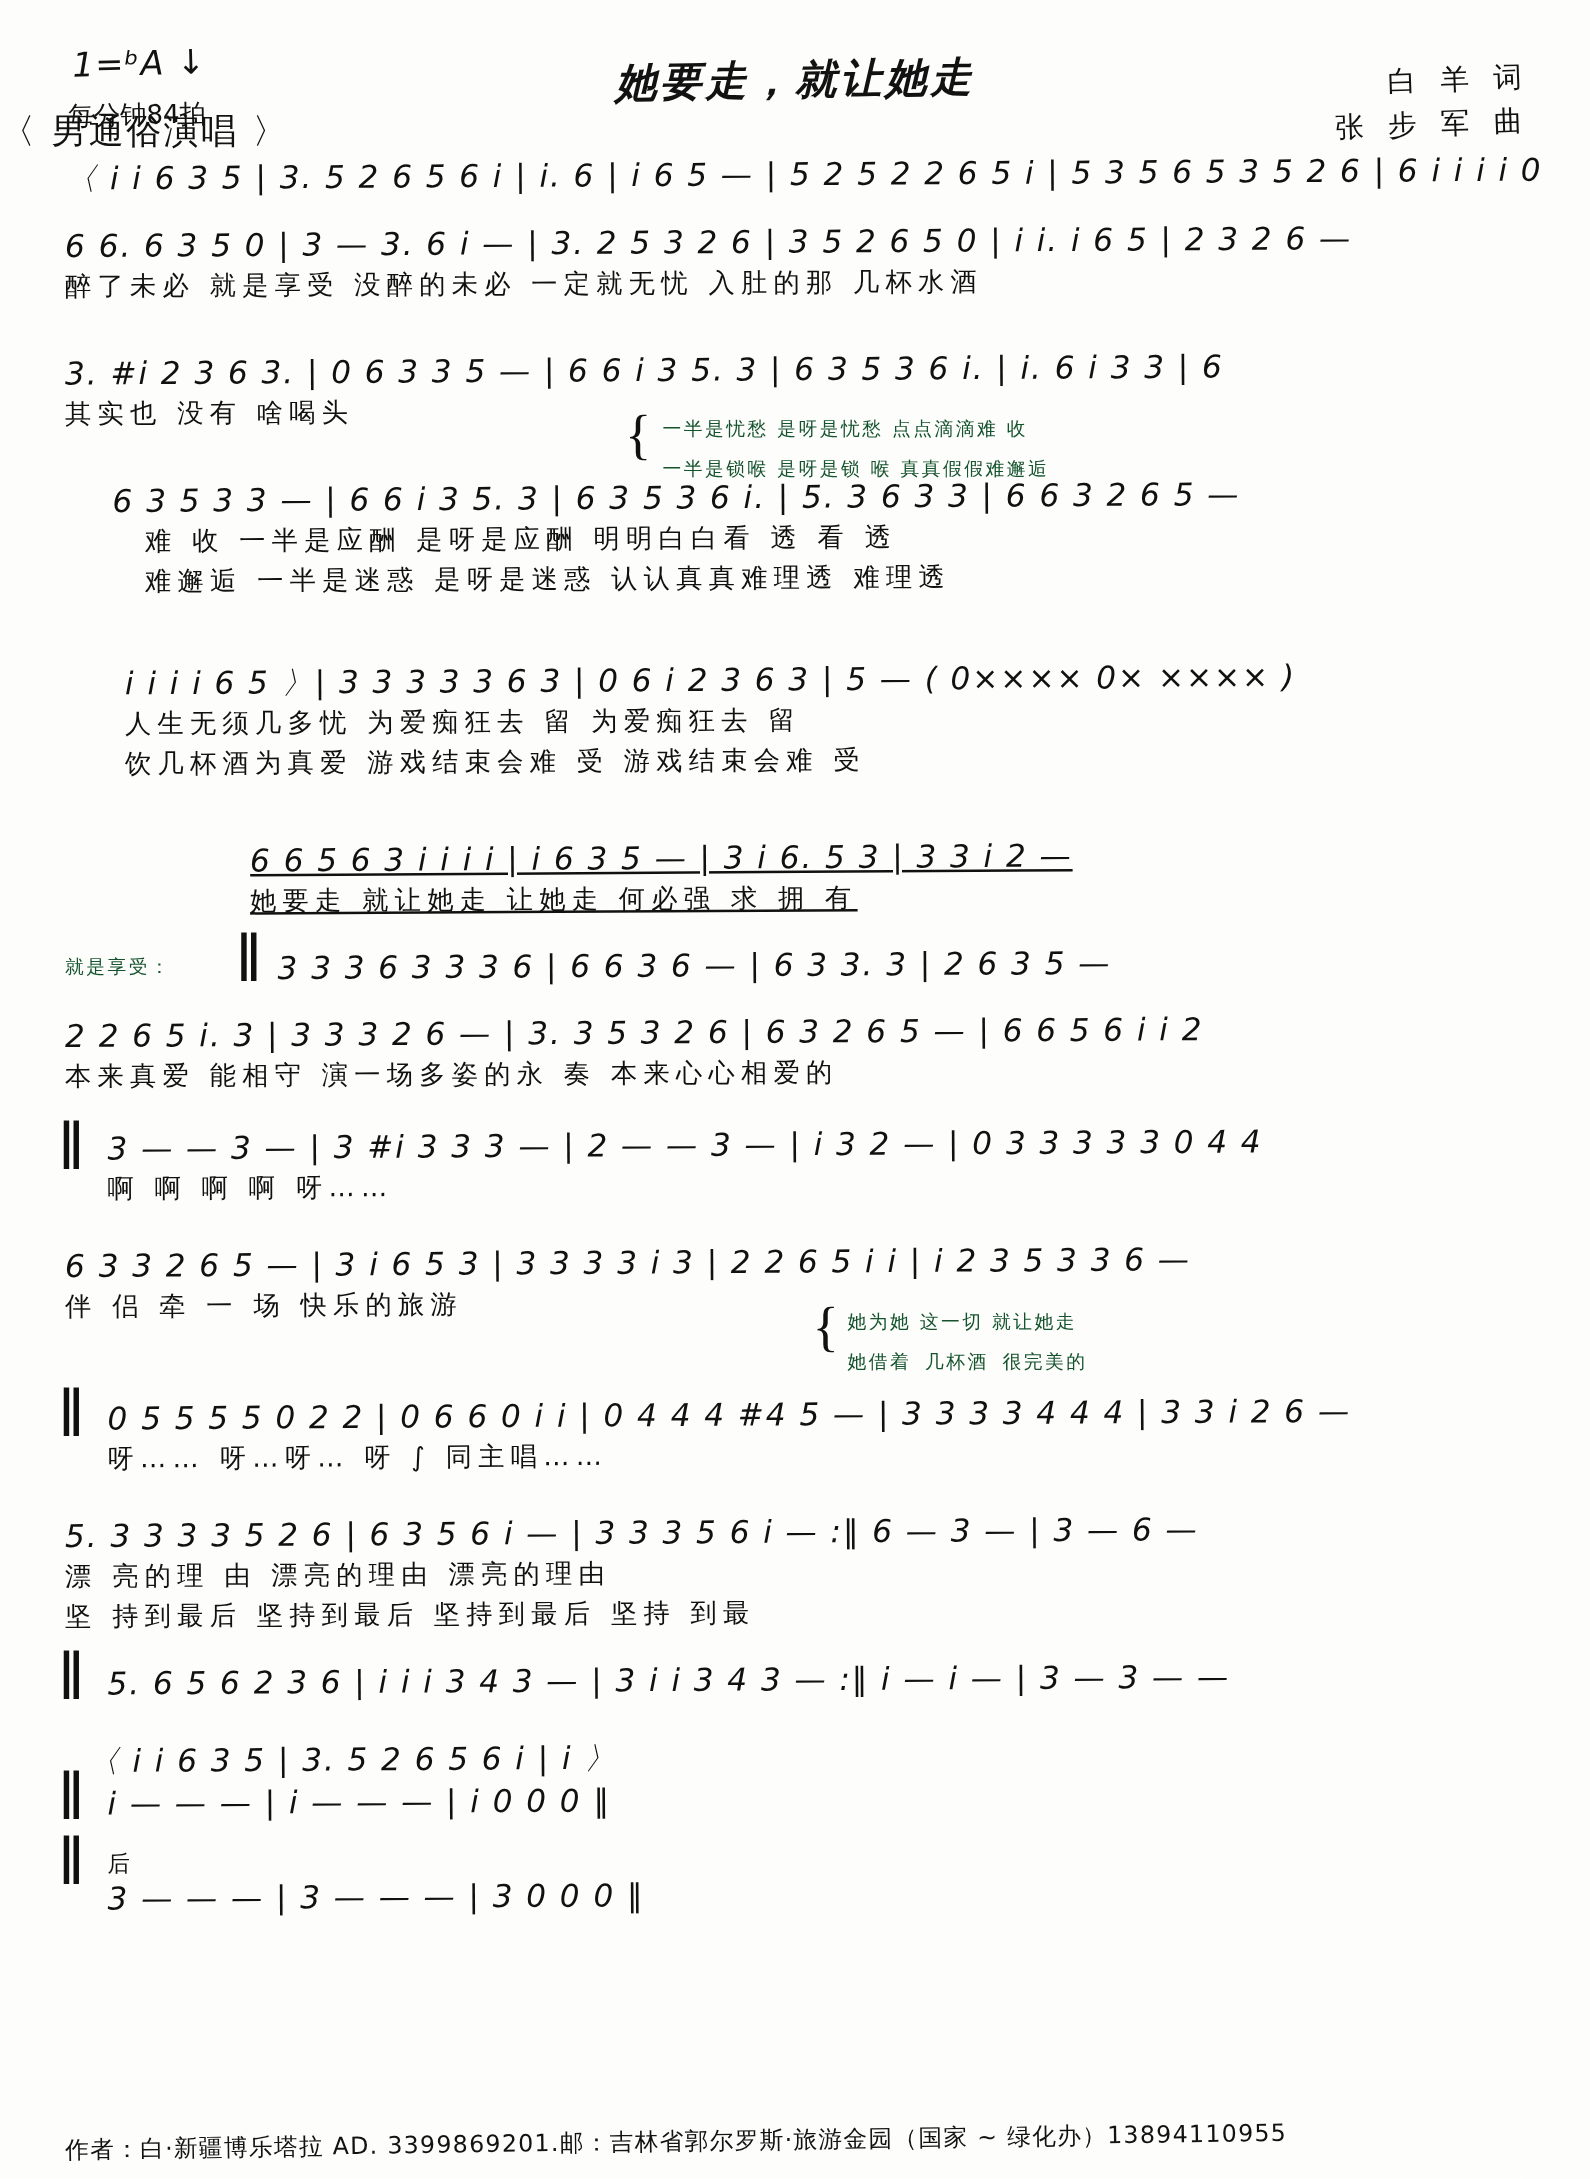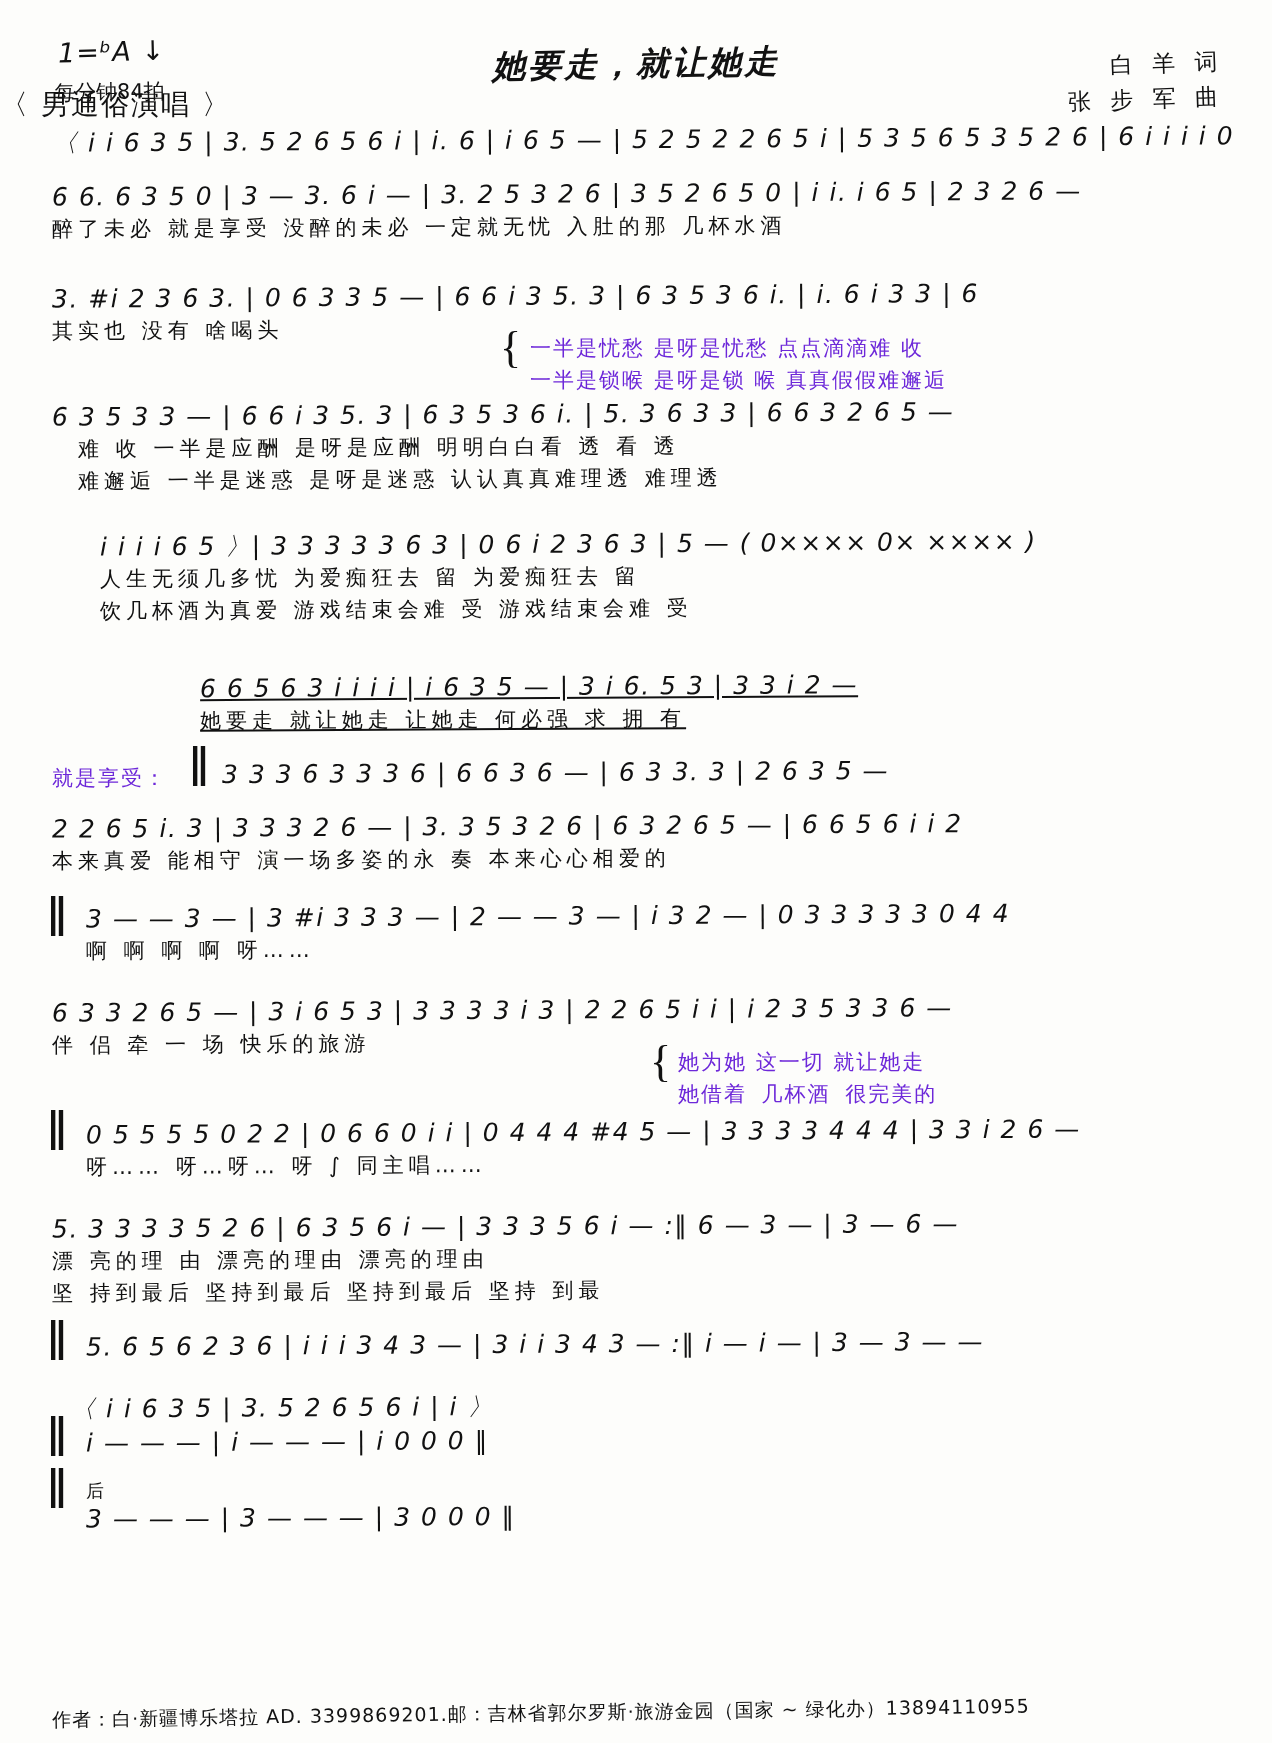--- a/index.html
+++ b/index.html
@@ -101,23 +101,23 @@
   .small { font-size: 18px; letter-spacing: 2px; }
 
   .brace {
     position: absolute;
     font-size: 44px;
     line-height: 0.8;
     color: #111;
   }
   .label-left {
     position: absolute;
-    font-size: 21px;
+    font-size: 15px;
     letter-spacing: 2px;
-    color: #6d28d9;
+    color: #14532d;
   }
   .bracket {
     position: absolute;
     font-size: 56px;
     line-height: 0.7;
     color: #111;
     font-weight: bold;
   }
   .footer {
     position: absolute;
@@ -153,21 +153,21 @@
   </div>
 
   <div class="sys" style="top:282px;">
     <div class="notes">3. #i 2 3 6 3. | 0 6 3 3 5 — | 6 6 i 3 5. 3 | 6 3 5 3 6 i. | i. 6 i 3 3 | 6</div>
     <div class="lyr">其实也 没有    啥喝头</div>
   </div>
   <div class="brace" style="left:500px; top:330px;">{</div>
   <div class="label-left hand" style="left:530px; top:334px;">一半是忧愁    是呀是忧愁 点点滴滴难 收</div>
   <div class="label-left hand" style="left:530px; top:366px;">一半是锁喉    是呀是锁 喉 真真假假难邂逅</div>
 
-  <div class="sys" style="top:400px;">
+  <div class="sys" style="top:384px;margin-left:38px;">
     <div class="notes">6 3 5 3 3 — | 6 6 i 3 5. 3 | 6 3 5 3 6 i. | 5. 3 6 3 3 | 6 6 3 2 6 5 —</div>
     <div class="lyr indent">难 收   一半是应酬    是呀是应酬   明明白白看 透   看 透</div>
     <div class="lyr indent">难邂逅  一半是迷惑    是呀是迷惑   认认真真难理透  难理透</div>
   </div>
 
   <div class="sys" style="top:530px;margin-left:48px;">
     <div class="notes">i i i i 6 5 〉| 3 3 3 3 3 6 3 | 0 6 i 2 3 6 3 | 5 —   ( 0×××× 0× ×××× )</div>
     <div class="lyr">人生无须几多忧  为爱痴狂去 留  为爱痴狂去  留</div>
     <div class="lyr">饮几杯酒为真爱  游戏结束会难 受  游戏结束会难 受</div>
   </div>

